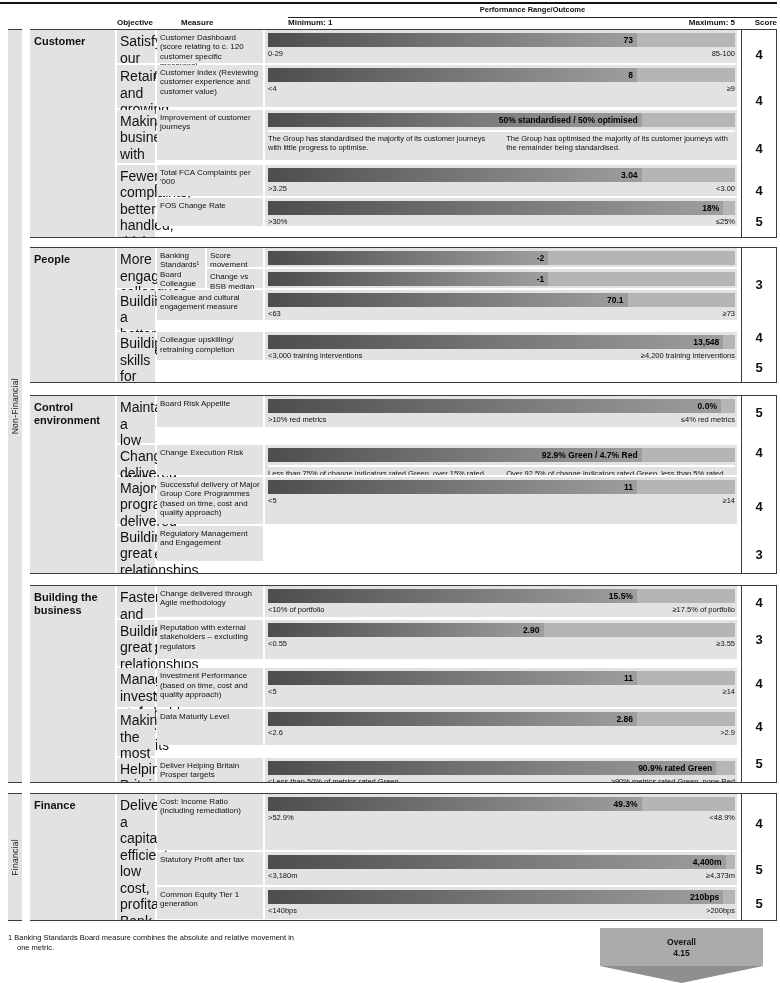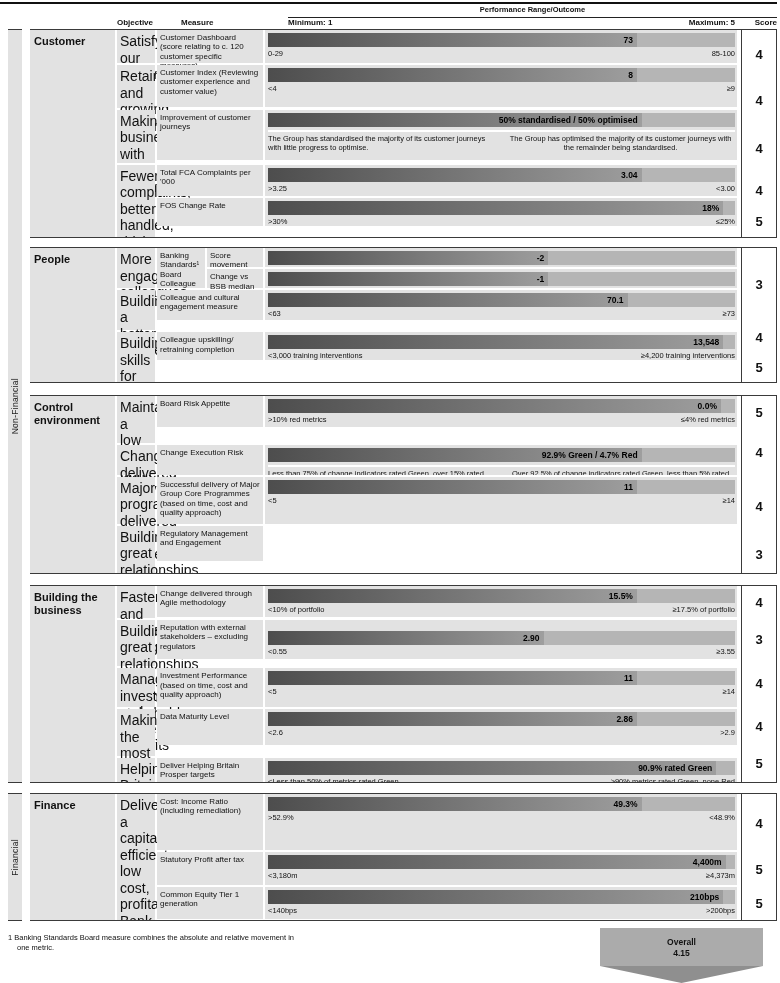--- a/index.html
+++ b/index.html
@@ -36,21 +36,21 @@
          padding:3px;box-sizing:border-box;}
   .smcell{width:56px;flex:none;background:var(--rowbg);font-size:8px;line-height:1.18;
           padding:3px;box-sizing:border-box;}
   .perf{flex:1;background:var(--rowbg);padding:3px 2px 0 3px;box-sizing:border-box;overflow:hidden;min-width:0;}
   .bar{height:14px;background:var(--track);}
   .fill{height:100%;background:linear-gradient(to right,var(--bardark),var(--barlight));
         display:flex;align-items:center;justify-content:flex-end;}
   .val{font-size:8.5px;font-weight:bold;color:#000;padding-right:4px;white-space:nowrap;}
   .rng{display:flex;justify-content:space-between;font-size:7.5px;line-height:1.22;margin-top:2px;}
   .rng .mn{text-align:left;white-space:pre-line;}
-  .rng .mx{text-align:center;white-space:pre-line;max-width:58%;}
+  .rng .mx{text-align:left;white-space:pre-line;max-width:58%;}
   .rng.band{border-top:2px solid #fff;margin-top:3px;padding-top:2px;}
   .rng.band .mn{width:47%;}
   .rng.band .mx{width:49%;max-width:49%;}
   .g4{width:4px;flex:none;}
   .scorecol{width:36px;flex:none;background:#fff;box-sizing:border-box;
             border-left:1.3px solid #3a3a3a;border-right:1.3px solid #3a3a3a;
             display:flex;flex-direction:column;}
   .scell{display:flex;align-items:center;justify-content:center;font-size:13px;font-weight:bold;}
   
   .footnote{position:absolute;left:8px;top:933px;width:280px;font-size:7.5px;line-height:1.35;
@@ -401,21 +401,21 @@
           </div>
           <div class="objrow sep">
             <div class="objcell">Building great relationships with external stakeholders</div>
             <div class="g2"></div>
             <div class="mstack">
               <div class="mrow" style="height: 39px;">
                 <div class="mcell">Reputation with external stakeholders – excluding regulators</div>
                 <div class="g2"></div>
                 <div class="perf">
                   <div class="bar">
-                    <div class="fill" style="width: 59%; margin-top: 8px;">
+                    <div class="fill" style="width: 59%;">
                       <div class="val">2.90</div>
                     </div>
                   </div>
                   <div class="rng">
                     <div class="mn">&lt;0.55</div>
                     <div class="mx">≥3.55</div>
                   </div>
                 </div>
               </div>
             </div>

